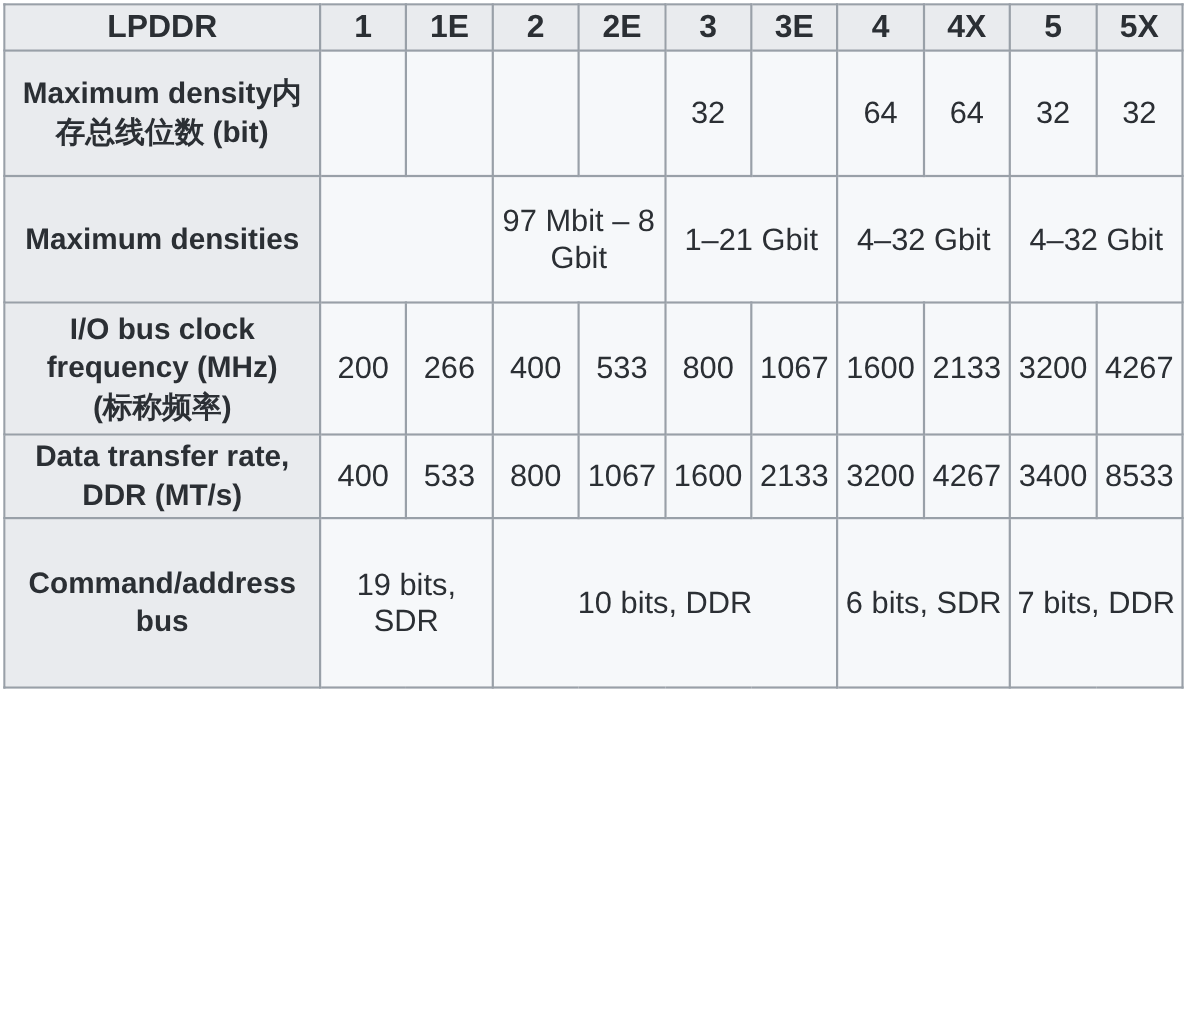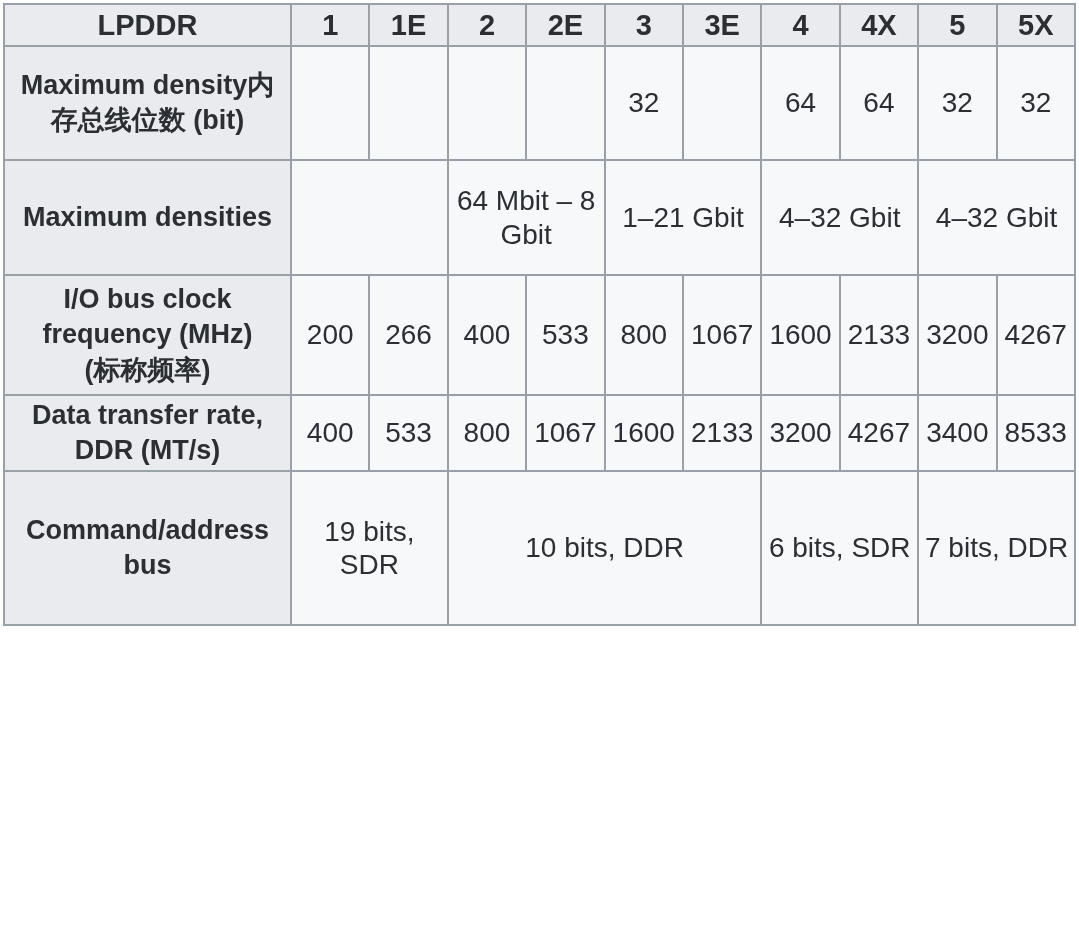--- a/index.html
+++ b/index.html
@@ -122,21 +122,21 @@
           <td>32</td>
           <td></td>
           <td>64</td>
           <td>64</td>
           <td>32</td>
           <td>32</td>
         </tr>
         <tr>
           <th scope="row">Maximum densities</th>
           <td colspan="2"></td>
-          <td colspan="2">64 Mbit – 8
+          <td colspan="2">97 Mbit – 8
 Gbit</td>
           <td colspan="2">1–21 Gbit</td>
           <td colspan="2">4–32 Gbit</td>
           <td colspan="2">4–32 Gbit</td>
         </tr>
         <tr>
           <th scope="row">I/O bus clock
 frequency (MHz)
 (标称频率)</th>
           <td>200</td>

